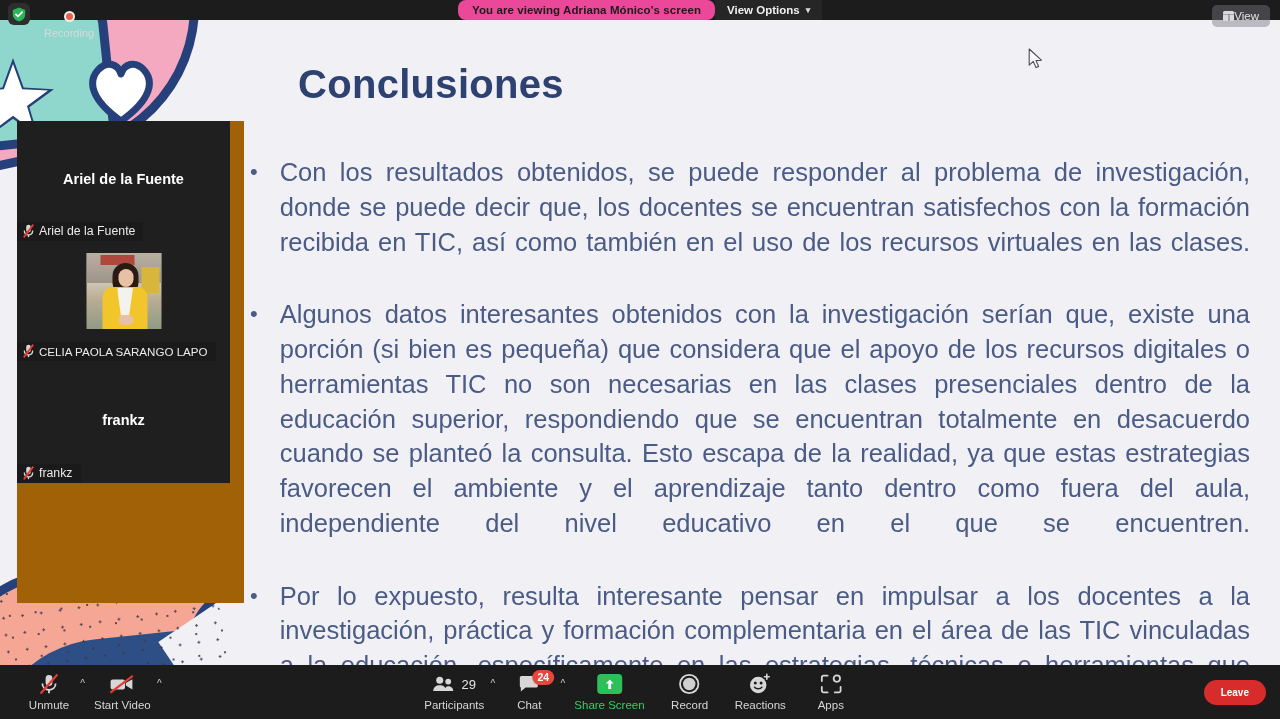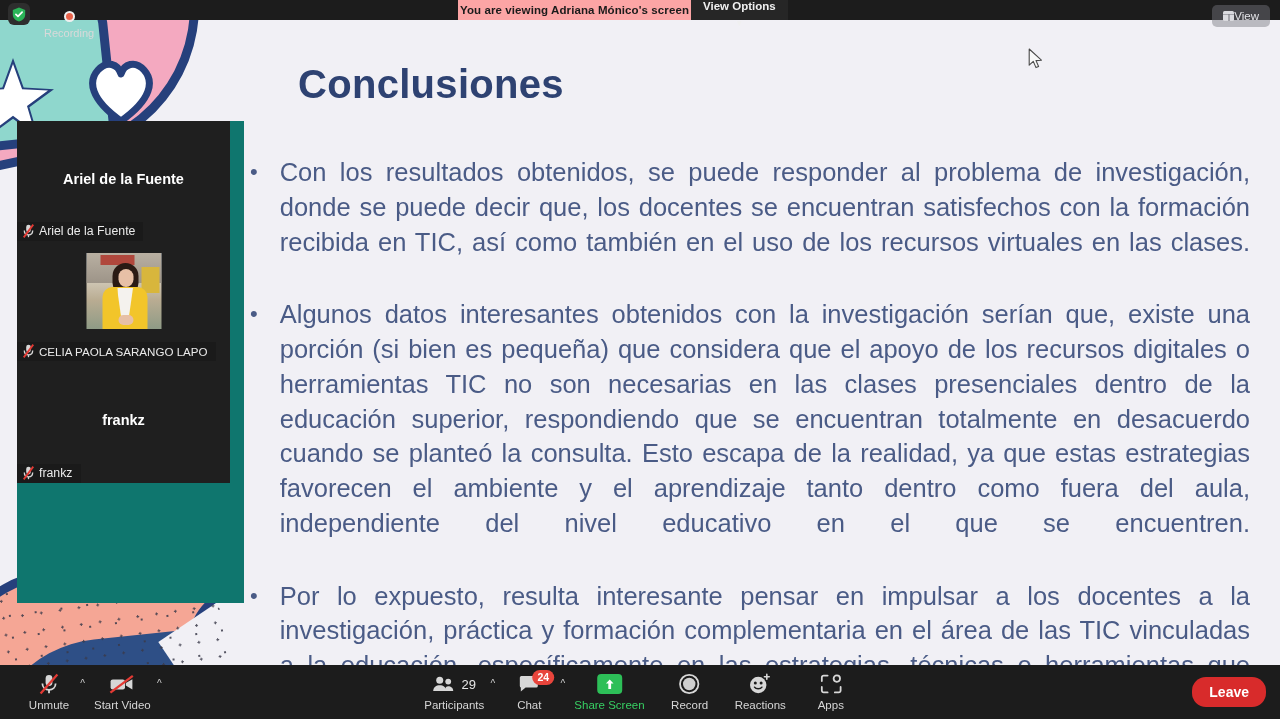--- a/index.html
+++ b/index.html
@@ -122,27 +122,28 @@
     width:11px; height:11px; border-radius:50%;
     background:#e8624a; border:2px solid #f0f0f0;
   }
 
   .viewing-banner{
     position:absolute; left:458px; top:0; height:20px;
     display:flex; align-items:stretch; z-index:30;
     font-size:11.5px; font-weight:bold;
   }
   .viewing-green{
-    background:#fca5a5; color:#1b1b1b;
-    display:flex; align-items:center; padding:0 2px;
+    background:#ec4899; color:#1b1b1b;
+    display:flex; align-items:center; padding:0 14px;
     letter-spacing:.1px;
+    border-radius:8px;
   }
   .viewing-options{
     background:#262626; color:#f0f0f0;
-    display:flex; align-items:center; gap:6px; padding:0 12px;flex-direction:column;
+    display:flex; align-items:center; gap:6px; padding:0 12px;
   }
   .caret{ font-size:9px; opacity:.9; }
 
   .view-btn{
     position:absolute; right:10px; top:5px;
     height:22px; padding:0 11px; border-radius:5px;
     background:rgba(120,120,128,.45); color:#e2e2e6;
     display:flex; align-items:center; 
     font-size:11.5px; z-index:30;
   }
@@ -156,21 +157,21 @@
   .grid-ico::after{
     content:""; position:absolute; left:5px; top:3px; width:1.3px; height:7px; background:rgba(120,120,128,.55);
   }
 
   
   .cursor{ position:absolute; left:1028px; top:48px; z-index:40; }
 
   
   .filmstrip{
     position:absolute; left:17px; top:121px; width:227px; height:482px;
-    background:#0f766e; z-index:20;
+    background:#a16207; z-index:20;
   }
   .tile{ position:relative; width:213px; overflow:hidden; background:#1f1f1f; }
   .tile-a{ height:120px; }
   .tile-b{ height:120px; }
   .tile-c{ height:120px; }
   .tile-d{ height:122px; }
 
   .tile-name-center{
     position:absolute; left:0; right:0; top:50%; transform:translateY(-60%);
     text-align:center; color:#fff; font-size:14.5px; font-weight:bold;
@@ -255,21 +256,21 @@
     font-size:10.5px; font-weight:bold; line-height:14px;
     min-width:22px; height:15px; text-align:center; padding:0 4px;
   }
   .count{ color:#e5e5e5; font-size:13px; margin-left:5px; }
 
   .share-ico{
     width:25px; height:20px; background:#2dbf58; border-radius:4px;
     display:flex; align-items:center; justify-content:center;
   }
   .leave-btn{
-    background:#d82b2b; color:#fff; font-size:14px; font-weight:bold;
+    background:#d82b2b; color:#fff; font-size:10px; font-weight:bold;
     padding:7px 17px; border-radius:14px; border:none;
     font-family:"Liberation Sans", sans-serif; cursor:pointer;
   }
 </style>
 </head>
 <body>
 
 <div id="app">
 
   <div class="share-stage">

